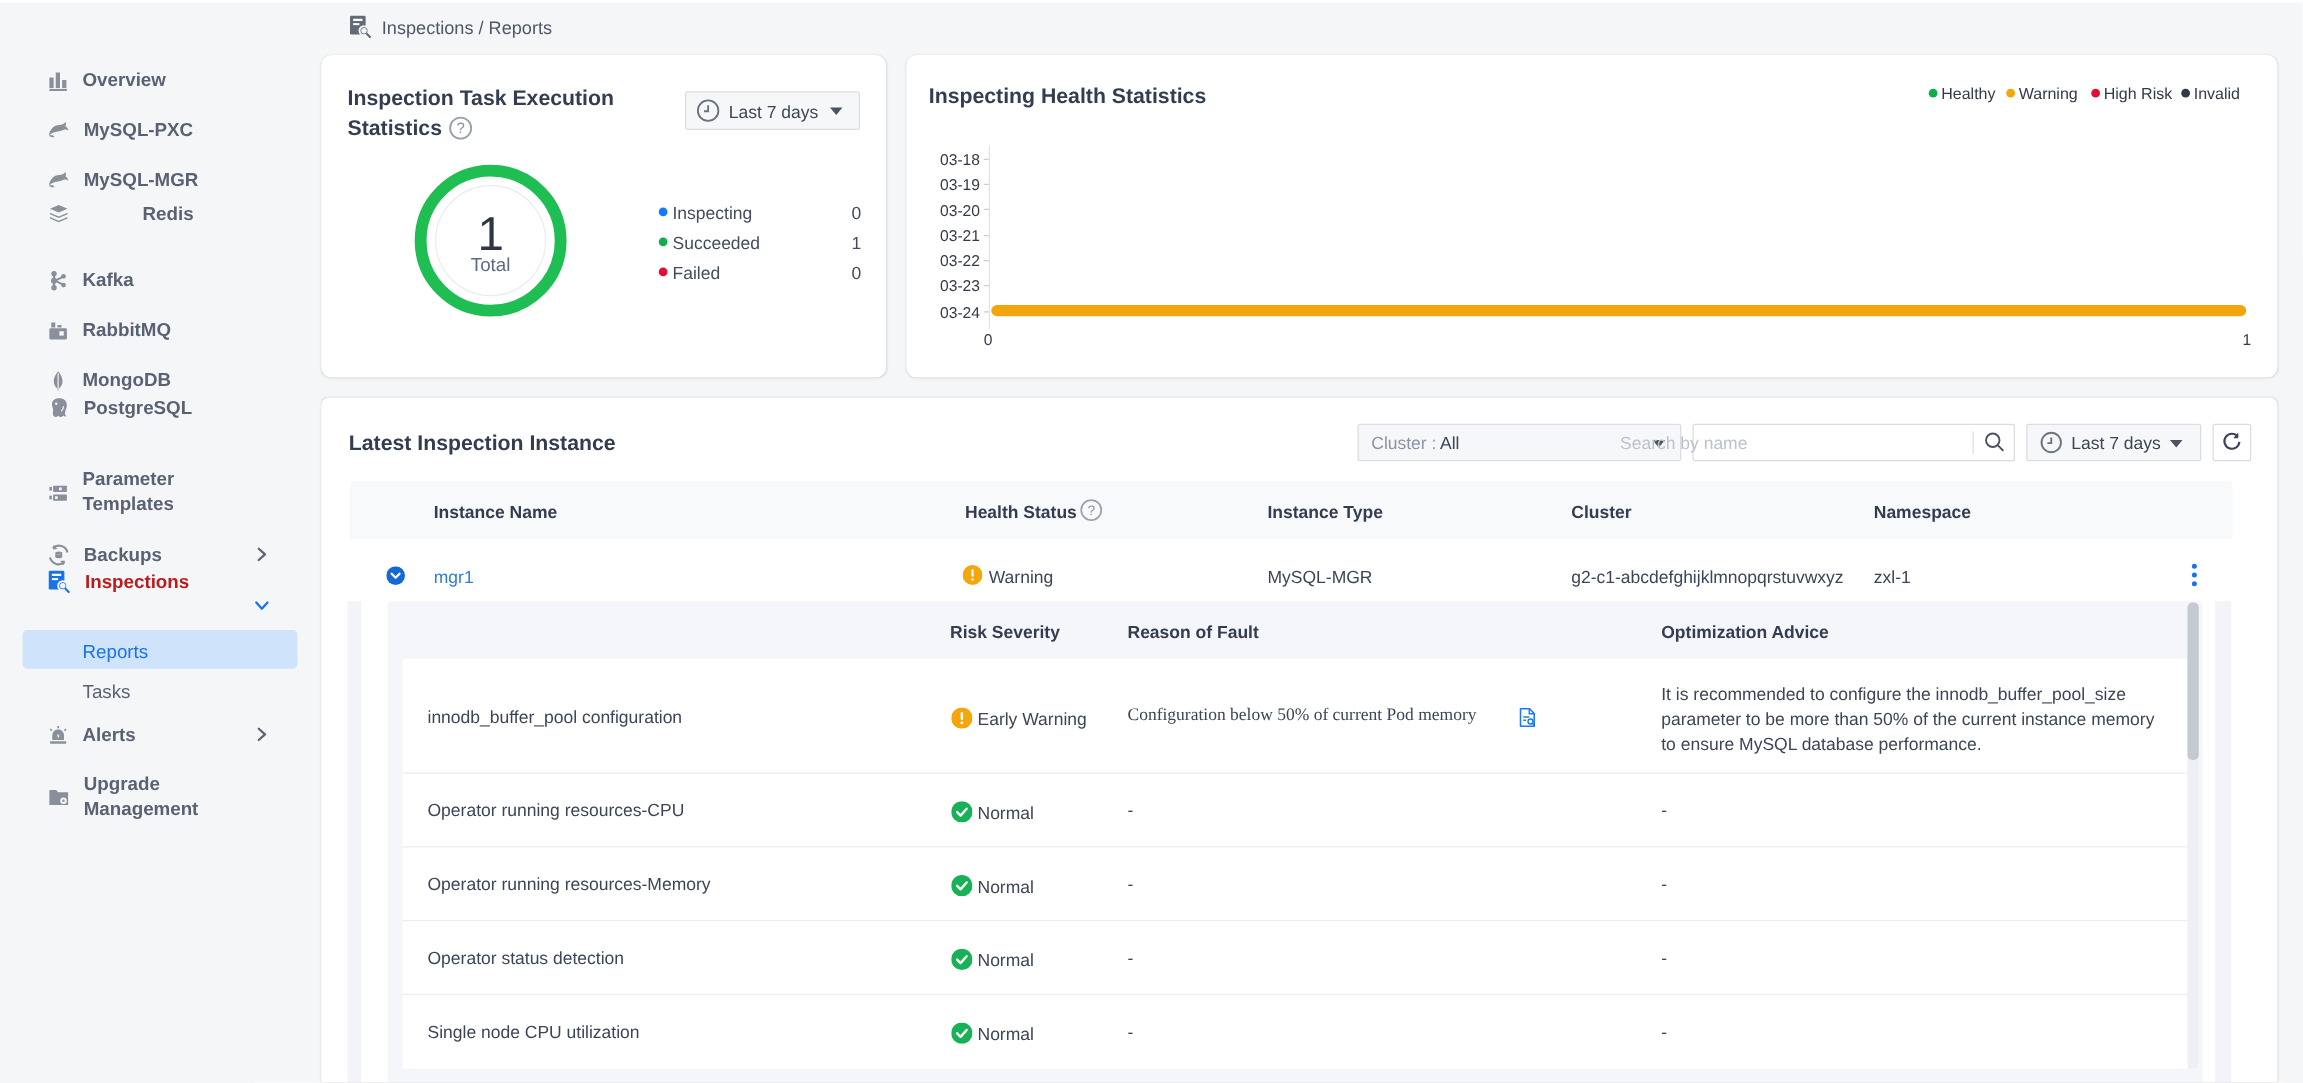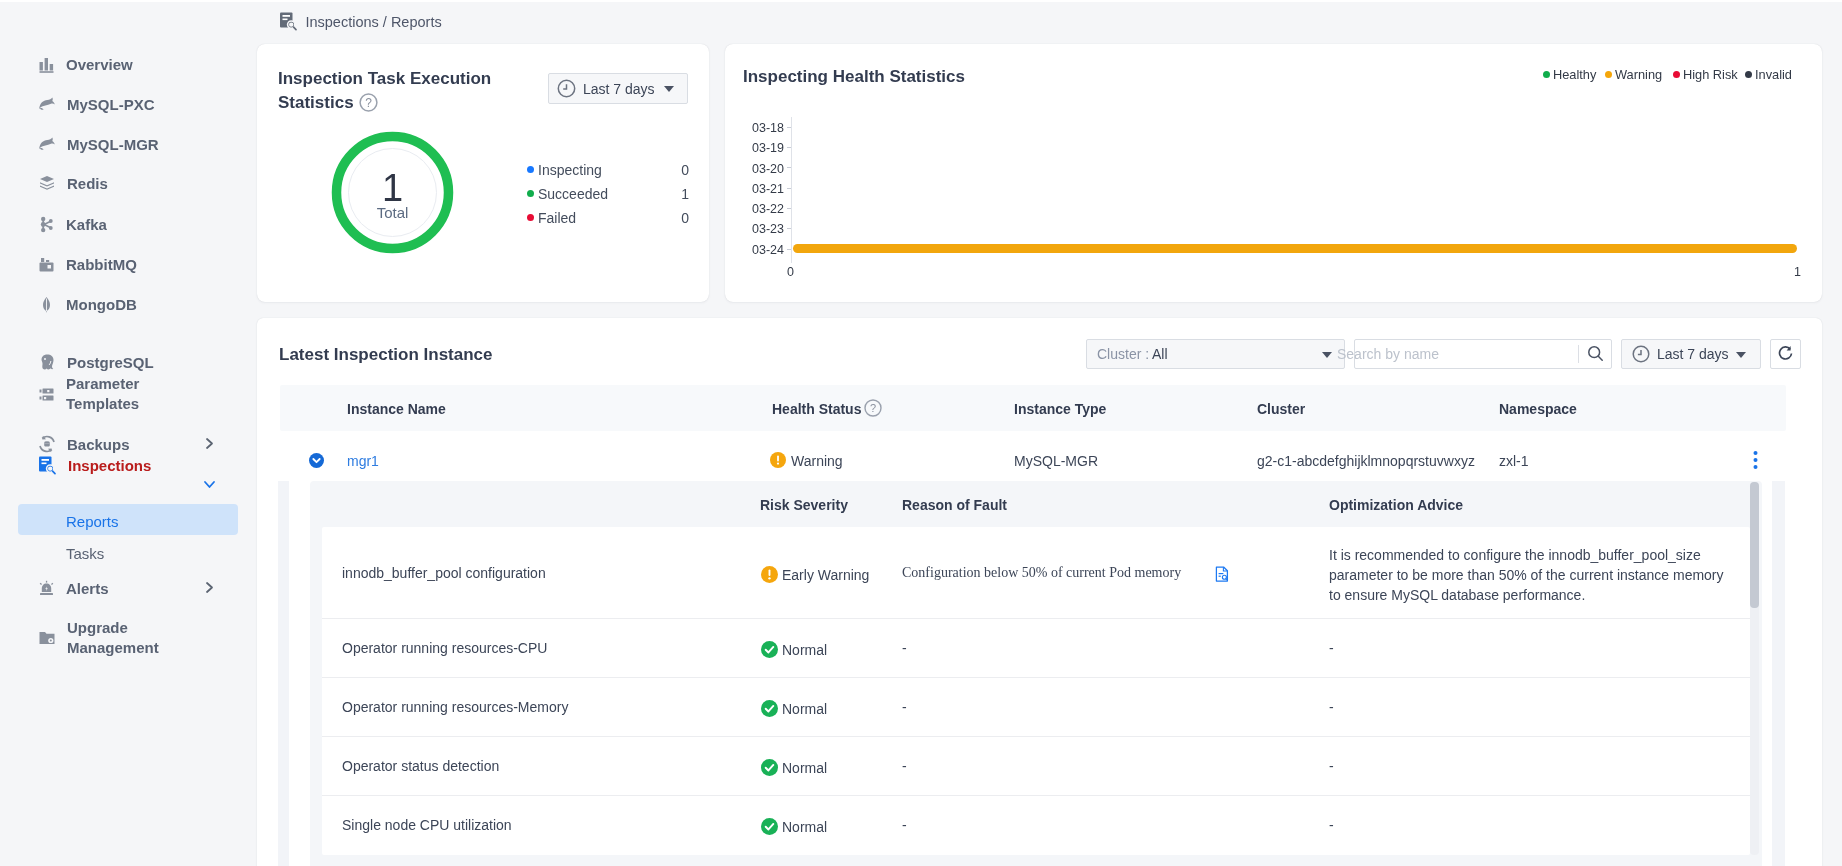--- a/index.html
+++ b/index.html
@@ -42,21 +42,21 @@
 </div>
 
 <div class="menu-item" style="top:133px; height:22px;">
   <svg width="18" height="18" viewBox="0 0 18 18">
       <path d="M1.2 13.6 C1.8 8.2 5.2 5.2 9.3 5 C11.6 4.9 13.2 4.2 14.3 2.6 C14.9 3.6 14.9 4.9 14.3 5.9 C15.6 6.6 16.5 7.9 16.8 9.6 C15.7 8.6 14.4 8.2 13 8.8 C11.2 9.6 9.4 10.1 7.4 10.4 C4.8 10.8 2.8 11.8 1.2 13.6 Z" fill="#89909c"></path>
       <path d="M1 13.8 C2.8 12.6 4.6 12.9 5.6 14.8 L3.4 14.8 C2.7 14.2 1.9 13.9 1 13.8 Z" fill="#89909c"></path>
     </svg>
   <span class="lbl">MySQL-MGR</span>
 </div>
 
-<div class="menu-item" style="top:172px; height:22px;">
+<div class="menu-item" style="top:160px; height:22px;gap:47px;">
   <svg width="18" height="18" viewBox="0 0 18 18">
       <g fill="#89909c">
         <path d="M9 2 L16 5 L9 8 L2 5 Z"></path>
         <path d="M2 8.2 L9 11.2 L16 8.2 L16 9.4 L9 12.4 L2 9.4 Z"></path>
         <path d="M2 11.6 L9 14.6 L16 11.6 L16 12.8 L9 15.8 L2 12.8 Z"></path>
       </g>
     </svg>
   <span class="lbl">Redis</span>
 </div>
 
@@ -89,21 +89,21 @@
 </div>
 
 <div class="menu-item" style="top:293px; height:22px;">
   <svg width="17" height="17" viewBox="0 0 17 17">
       <path d="M8.5 1 C11 4 12 6.5 12 9 C12 11.8 10.5 14 8.8 15 L8.6 16.5 L8.3 16.5 L8.1 15 C6.4 14 5 11.8 5 9 C5 6.5 6 4 8.5 1 Z" fill="#89909c"></path>
       <path d="M8.5 2.5 L8.5 15" stroke="#f5f6f8" stroke-width="0.9"></path>
     </svg>
   <span class="lbl">MongoDB</span>
 </div>
 
-<div class="menu-item" style="top:351px; height:22px;text-align:center;">
+<div class="menu-item" style="top:315px; height:22px;text-align:center;">
   <svg width="18" height="18" viewBox="0 0 18 18">
       <path d="M9 1.5 C13 1.5 15.5 3.5 15.5 7 C15.5 10 14 11.5 14 13.5 C14 14.8 14.6 15.5 15.3 15.8 C14.5 16.4 13.3 16.2 12.7 15.3 C12.2 16 11.4 16.5 10.4 16.5 C9.6 16.5 9 16.2 8.6 15.6 C8.2 16.2 7.5 16.5 6.7 16.5 C5.3 16.5 4.3 15.5 4.3 13.8 C4.3 12 5 10.5 4 8.5 C3.2 6.8 3.3 4.5 5 3 C6.1 2 7.4 1.5 9 1.5 Z" fill="#89909c"></path>
       <circle cx="7" cy="6" r="1" fill="#f5f6f8"></circle>
       <path d="M11 12 C12 11 12.8 9.5 12.8 8" stroke="#f5f6f8" stroke-width="1" fill="none"></path>
     </svg>
   <span class="lbl">PostgreSQL</span>
 </div>
 
 <div class="menu-item" style="top:374px; height:40px;">
   <svg width="17" height="17" viewBox="0 0 17 17">
@@ -255,21 +255,21 @@
 <div class="abs ttl" style="left:279px; top:345px;">Latest Inspection Instance</div>
 
 <div class="ctrl" style="left:1086px; top:339px; width:259px; background:#f6f7f9;"></div>
 <div class="abs" style="left:1097px; top:346px; font-size:14px; color:#8a93a5;">Cluster :</div>
 <div class="abs" style="left:1152px; top:346px; font-size:14px; color:#3c4557;">All</div>
 <svg class="abs" style="left:1321px; top:350px;" width="12" height="10" viewBox="0 0 12 10">
     <path d="M1 2 L11 2 L6 8 Z" fill="#4a5263"></path>
   </svg>
 
 <div class="ctrl" style="left:1354px; top:339px; width:258px;"></div>
-<div class="abs" style="left:1337px; top:346px; font-size:14px; color:#bcc2cc;">Search by name</div>
+<div class="abs" style="left:1296px; top:346px; font-size:14px; color:#bcc2cc;">Search by name</div>
 <div class="abs" style="left:1578px; top:345px; width:1px; height:18px; background:#dcdfe5;"></div>
 <svg class="abs" style="left:1587px; top:345px;" width="17" height="17" viewBox="0 0 17 17">
     <circle cx="7.2" cy="7.2" r="5.4" fill="none" stroke="#4a5263" stroke-width="1.5"></circle>
     <line x1="11.3" y1="11.3" x2="15.2" y2="15.2" stroke="#4a5263" stroke-width="1.5" stroke-linecap="round"></line>
   </svg>
 
 <div class="ctrl" style="left:1621px; top:339px; width:140px; background:#f6f7f9;"></div>
 <svg class="abs" style="left:1632px; top:345px;" width="18" height="18" viewBox="0 0 19 19">
   <circle cx="9.5" cy="9.5" r="8.2" fill="none" stroke="#6c7380" stroke-width="1.6"></circle>
   <path d="M9.5 5.2 L9.5 10 L6.2 10" fill="none" stroke="#6c7380" stroke-width="1.6"></path>

